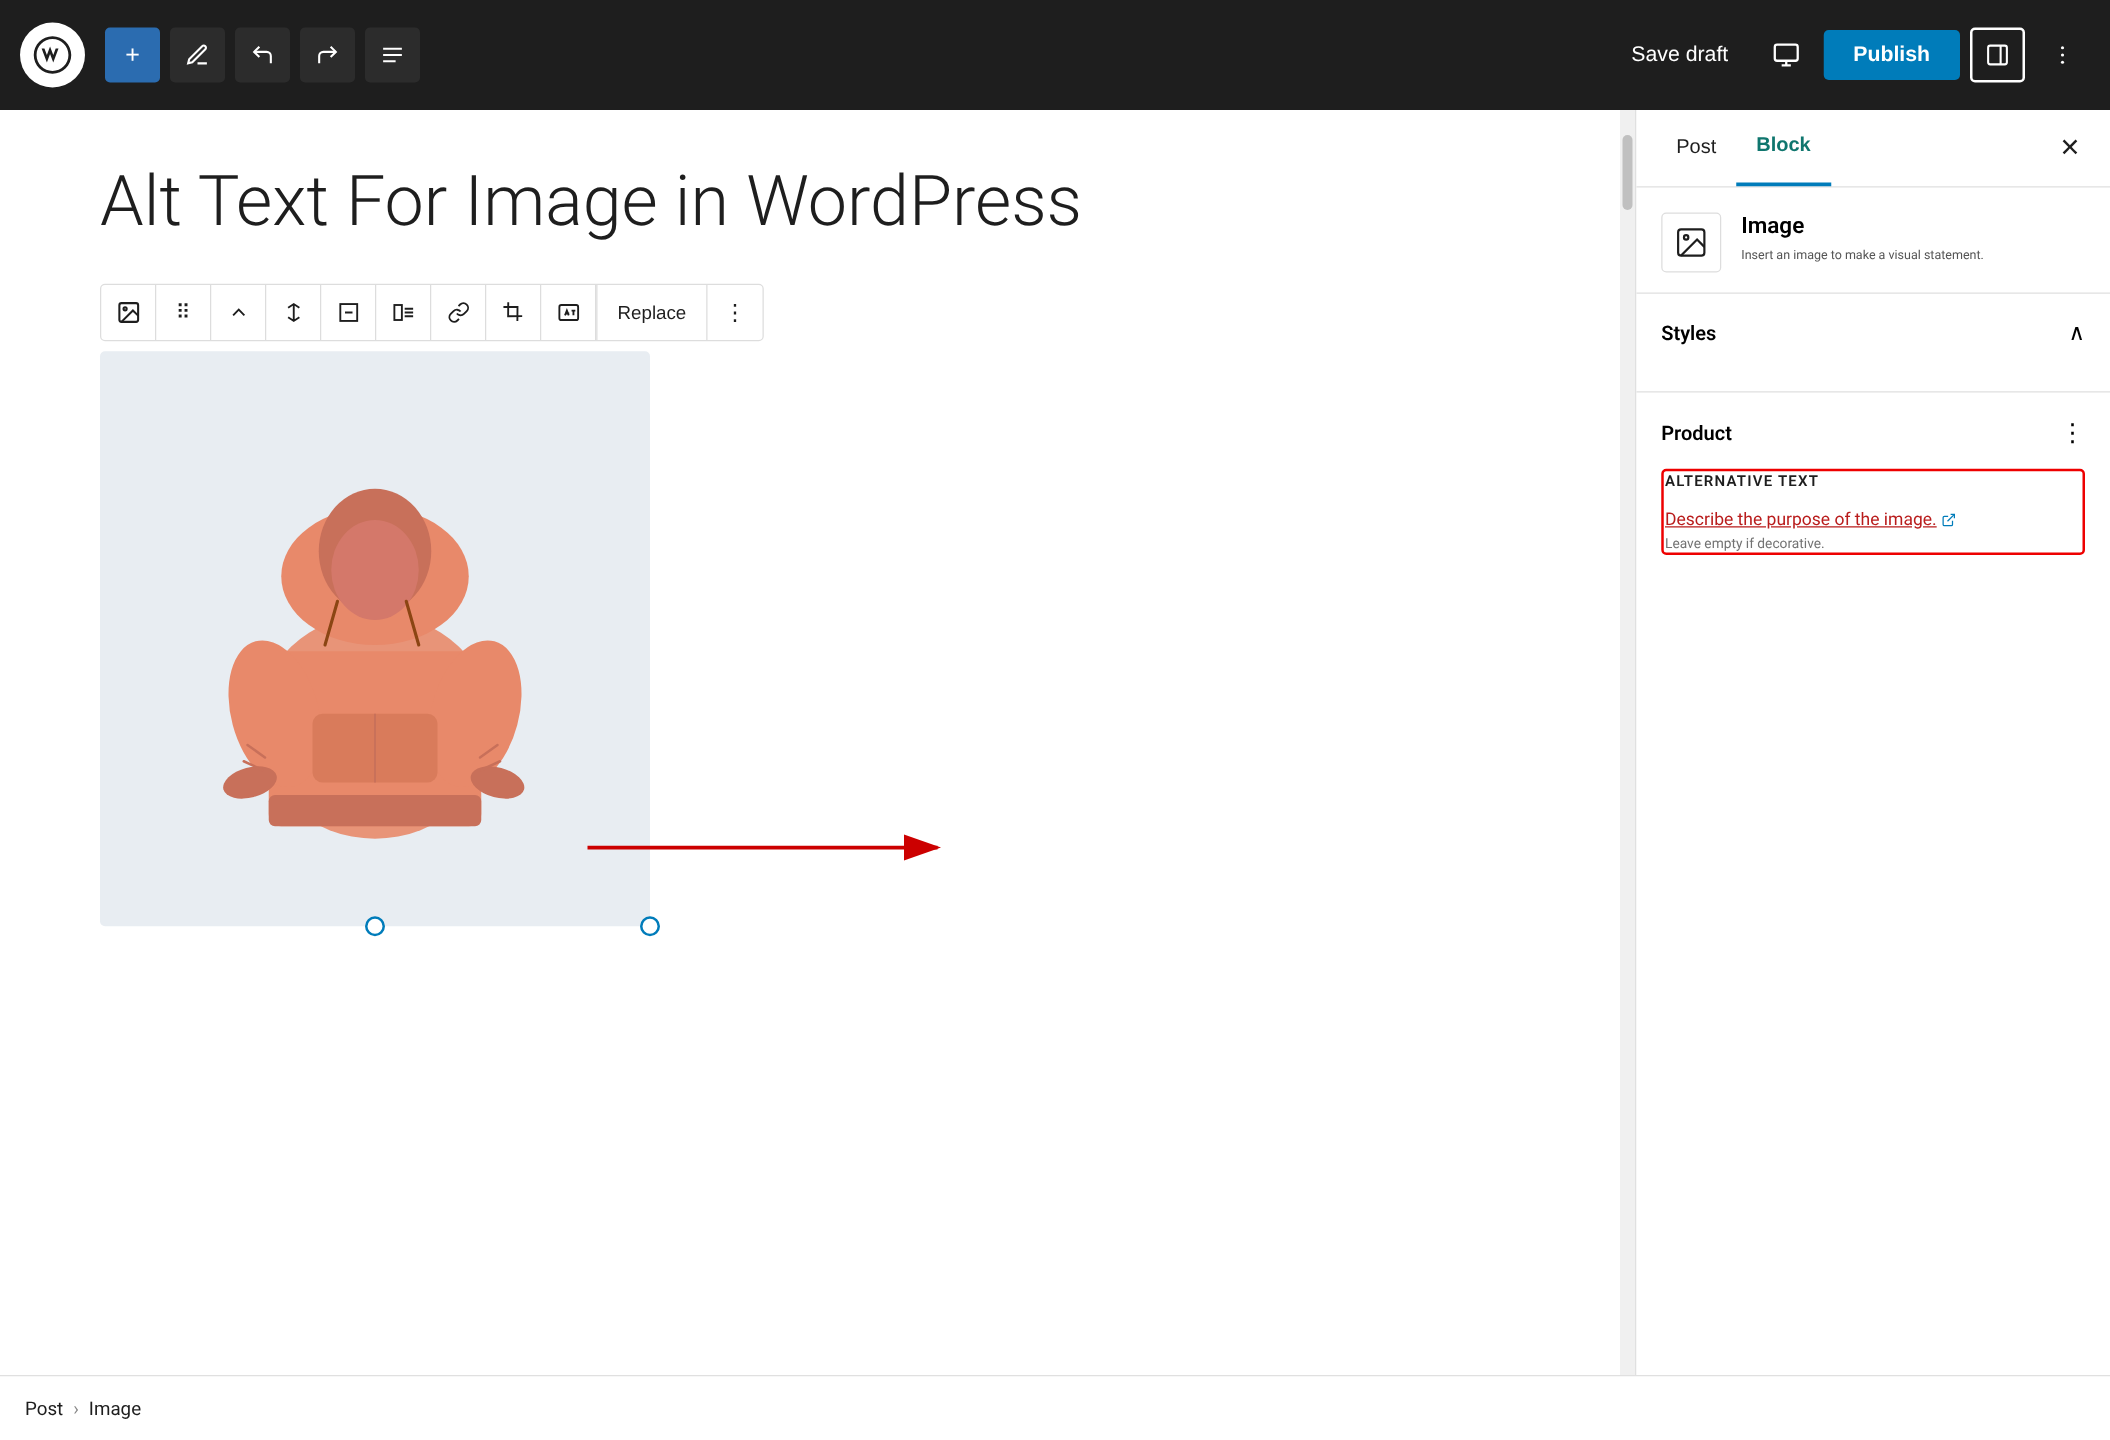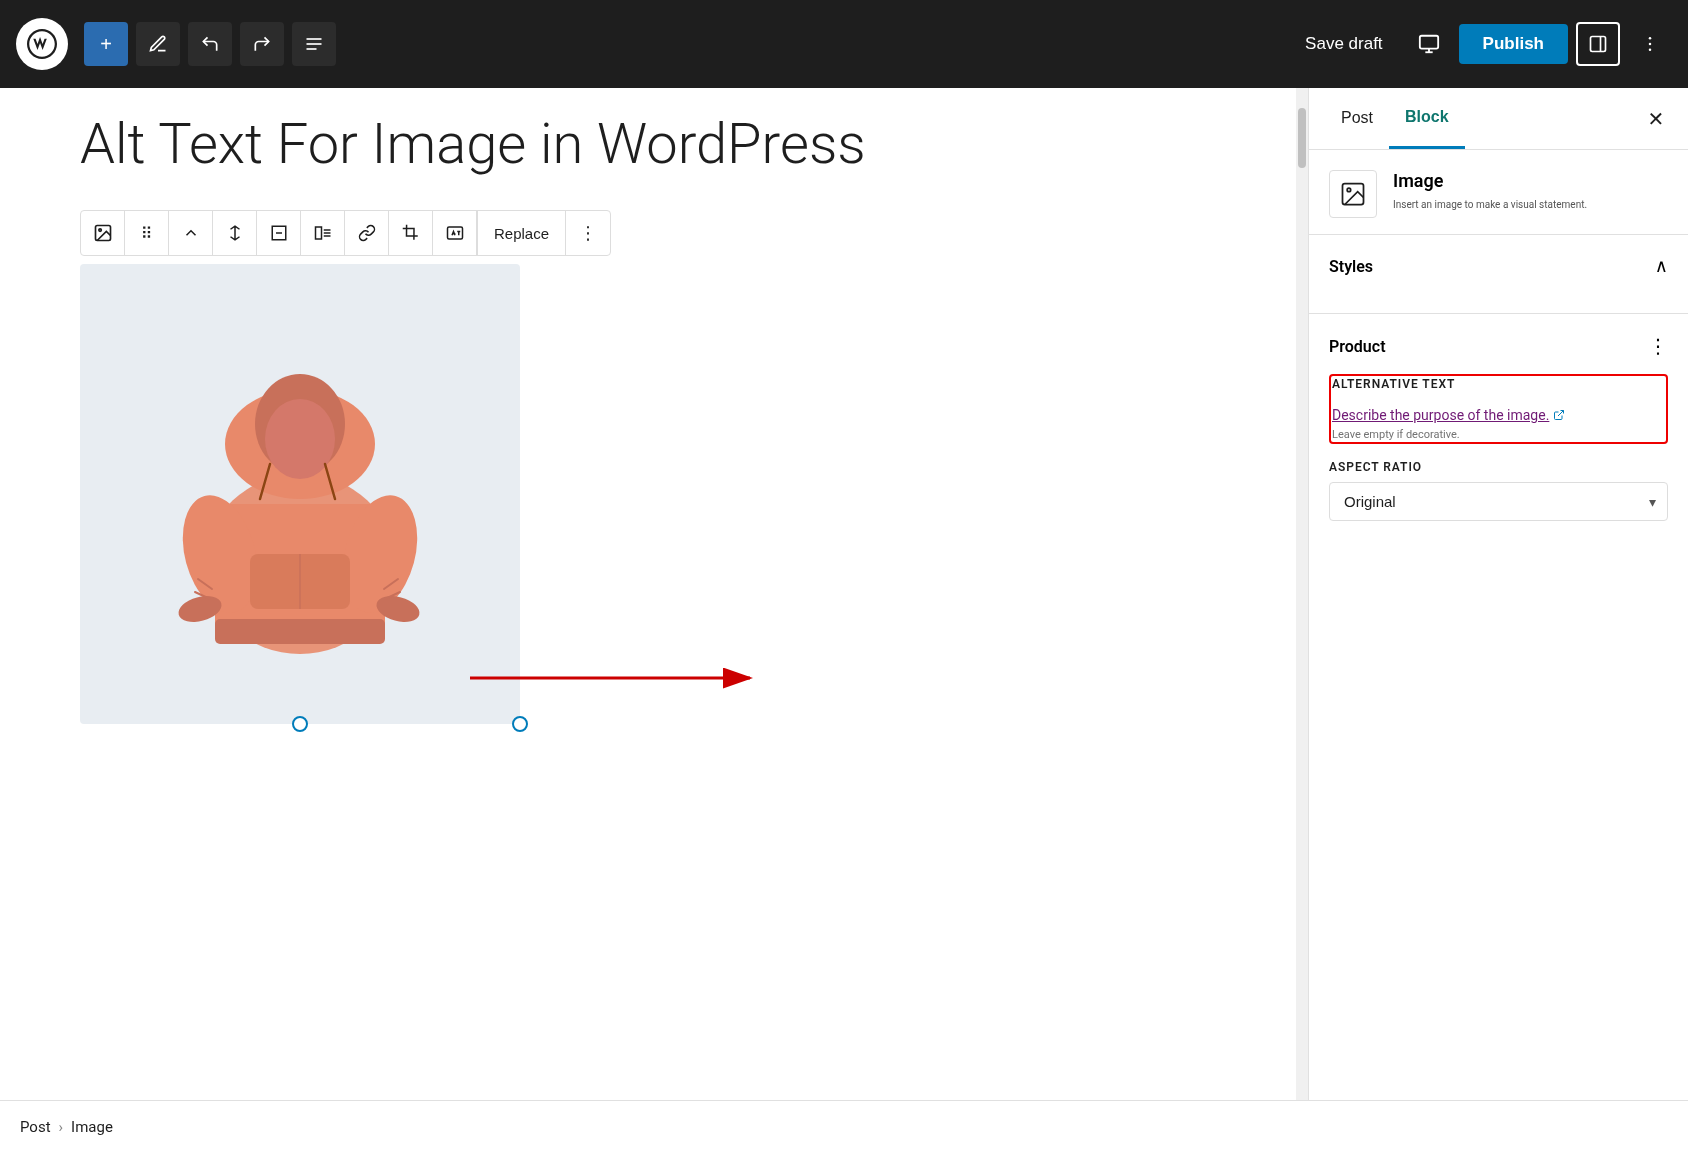--- a/index.html
+++ b/index.html
@@ -66,21 +66,21 @@
       display: flex;
       flex: 1;
       overflow: hidden;
     }
 
     
     .editor-area {
       flex: 1;
       background: #fff;
       overflow-y: auto;
-      padding: 23px 80px;
+      padding: 40px 80px;
       position: relative;
     }
 
     .post-title {
       font-size: 56px;
       font-weight: 300;
       color: #1e1e1e;
       margin-bottom: 32px;
       line-height: 1.2;
     }
@@ -269,21 +269,21 @@
       padding: 10px;
       font-size: 15px;
       line-height: 1.5;
       resize: none;
       color: #1e1e1e;
       font-family: inherit;
       outline: none;
     }
     .alt-text-link {
       display: inline-flex; align-items: center; gap: 4px;
-      color: #701a75; font-size: 14px; text-decoration: underline;
+      color: #b91c1c; font-size: 14px; text-decoration: underline;
       margin-top: 8px; cursor: pointer;
     }
     .alt-text-hint { font-size: 11px; color: #737373; margin-top: 4px; }
 
     
     .aspect-section {
       padding: 0 20px 20px;
     }
     .aspect-label {
       font-size: 12px; font-weight: 600; letter-spacing: 0.08em;
@@ -557,34 +557,20 @@
             <svg width="12" height="12" viewBox="0 0 24 24" fill="none" stroke="#007cba" stroke-width="2">
                 <path d="M18 13v6a2 2 0 01-2 2H5a2 2 0 01-2-2V8a2 2 0 012-2h6"></path>
                 <polyline points="15 3 21 3 21 9"></polyline>
                 <line x1="10" y1="14" x2="21" y2="3"></line>
               </svg>
           </span>
         </div>
         <div class="alt-text-hint">Leave empty if decorative.</div>
       </div>
 
-      <div class="aspect-section">
-        <div class="aspect-label">ASPECT RATIO</div>
-        <div class="aspect-select-wrap">
-          <select class="aspect-select">
-            <option>Original</option>
-            <option>16:9</option>
-            <option>4:3</option>
-            <option>1:1</option>
-            <option>3:4</option>
-            <option>9:16</option>
-          </select>
-          <span class="aspect-chevron">▾</span>
-        </div>
-      </div>
     </div>
 
   </div>
 
 </div>
 
 <div class="breadcrumb">
   <span>Post</span>
   <span class="breadcrumb-sep">›</span>
   <span>Image</span>

